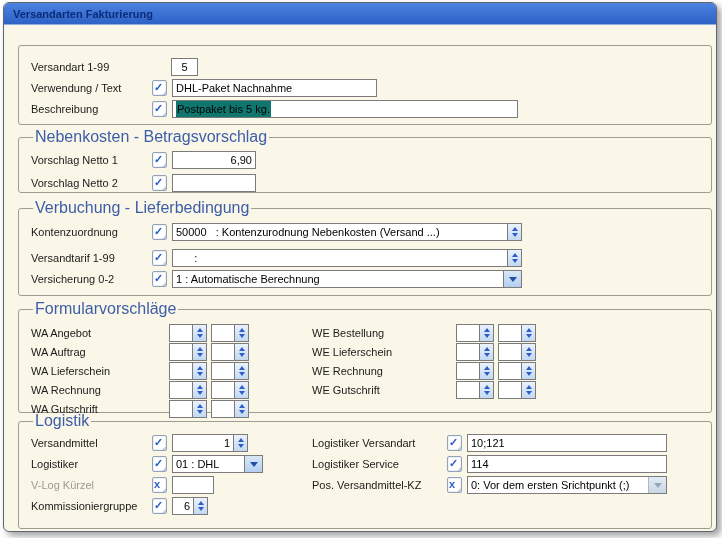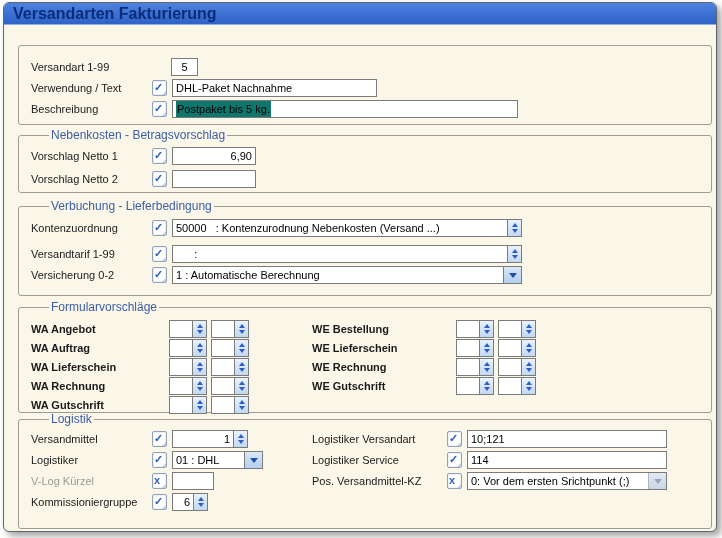--- a/index.html
+++ b/index.html
@@ -11,28 +11,28 @@
   .window{
     position:absolute;left:3px;top:2px;width:712px;height:528px;
     border:1px solid #63656c;border-radius:6px;background:#FBF7E8;
     box-shadow:4px 4px 7px rgba(110,110,110,.65);overflow:hidden;
   }
   .titlebar{
     height:21px;background:linear-gradient(#4C82E0,#2E62C6);
     display:flex;align-items:center;padding-left:9px;
     border-bottom:1px solid #8FAEE6;
   }
-  .titlebar .title{font-weight:bold;font-size:16px;color:#0A2C7A;}
+  .titlebar .title{font-weight:bold;font-size:11px;color:#0A2C7A;}
   
   .fs{
     position:absolute;left:14px;width:694px;box-sizing:border-box;
     border:1px solid #9d9d95;border-radius:3px;margin:0;padding:0 8px 4px 12px;
     background:transparent;min-width:0;
   }
-  .fs legend{color:#3C5DA8;font-size:12px;padding:0 2px;margin-left:18px;}
+  .fs legend{color:#3C5DA8;font-size:16px;padding:0 2px;margin-left:2px;}
   #fs1{top:42px;height:80px;padding-top:12px;}
   #fs2{top:125px;height:65px;}
   #fs3{top:196px;height:97px;}
   #fs4{top:297px;height:113px;}
   #fs5{top:409px;height:117px;}
   .row{display:flex;align-items:center;height:18px;margin-bottom:3px;}
   .mt5{margin-top:5px;} .mt6{margin-top:6px;} .mt4{margin-top:4px;}
   .mt17{margin-top:8px;} .mt1{margin-top:1px;} .mb5{margin-bottom:5px;}
   .lbl{width:121px;flex:none;color:#1a1a1a;}
   .lbl.dis{color:#9b9b93;}
@@ -99,21 +99,21 @@
     box-sizing:border-box;display:flex;height:18px;border:1px solid #7b7b7b;
     background:#fff;align-items:stretch;flex:none;
   }
   .sf-text{flex:1;font-size:11px;line-height:16px;padding:0 3px;text-align:right;color:#000;}
   .sf38{width:38px;margin-right:4px;}
   .sf76{width:76px;}
   .sf36{width:36px;}
   .cols{display:flex;align-items:flex-start;}
   .col-left{width:281px;flex:none;}
   .col-right{flex:1;}
-  #fs4 .row{margin-bottom:1px;font-weight:bold;}
+  #fs4 .row{margin-bottom:1px;}
 </style>
 </head>
 <body>
 
 <div class="window">
   <div class="titlebar">
     <span class="title">Versandarten Fakturierung</span>
   </div>
 
   <fieldset class="fs" id="fs1">

